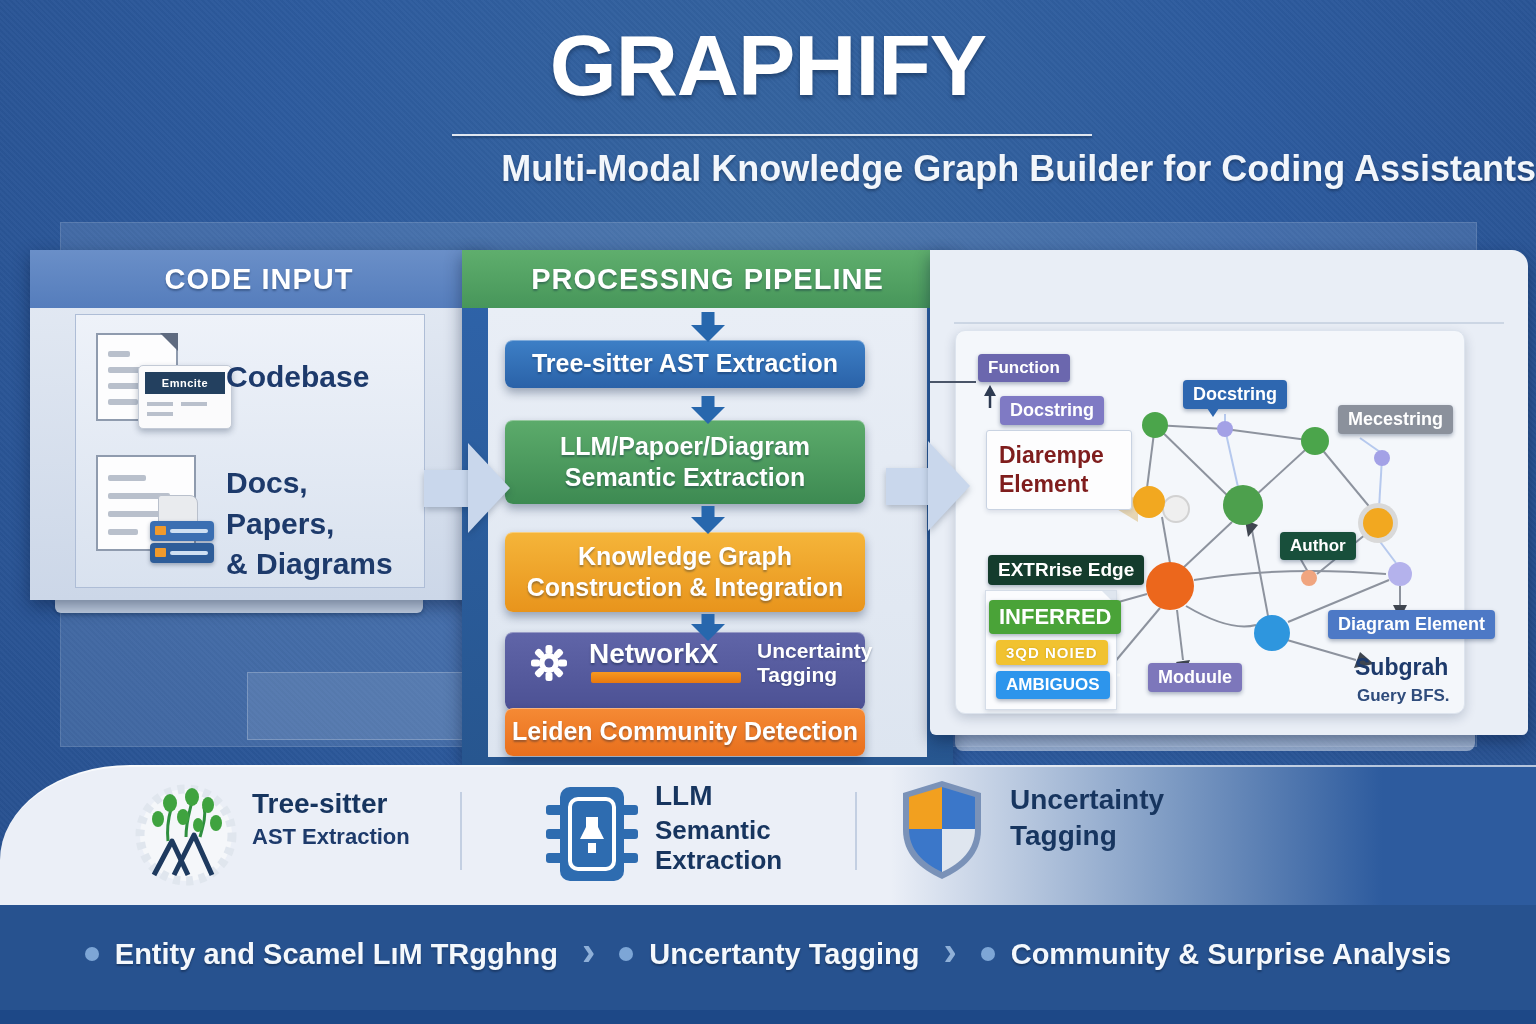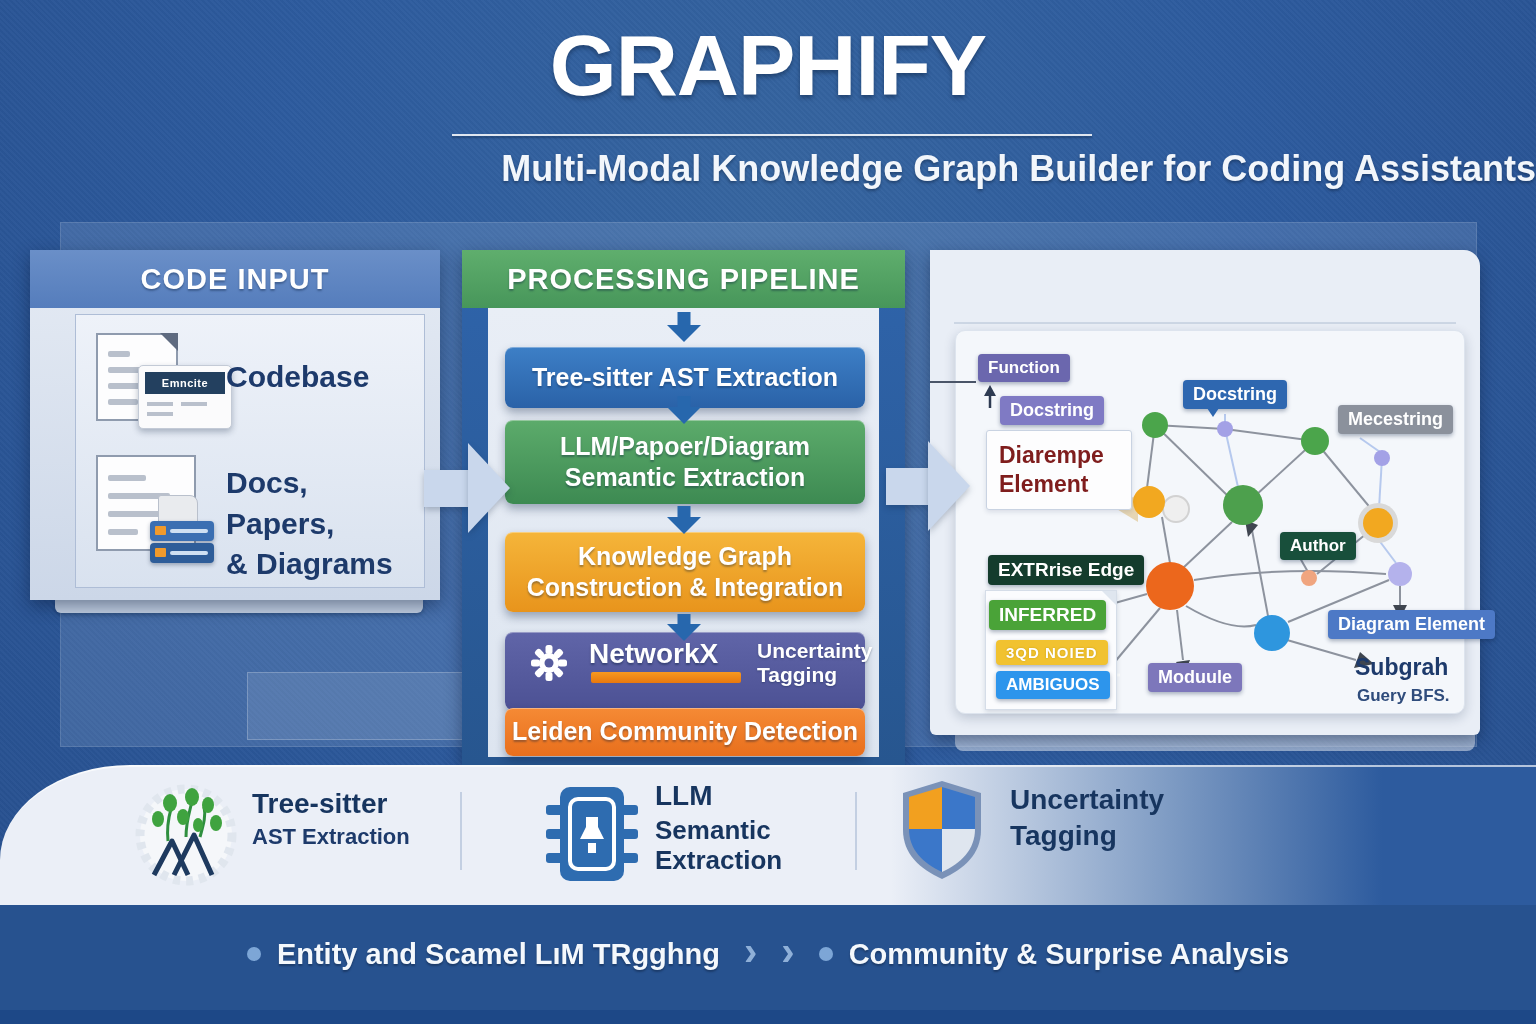--- a/index.html
+++ b/index.html
@@ -28,21 +28,21 @@
     border:1px solid rgba(255,255,255,.22);}
   .right-lip{top:735px;left:955px;width:520px;height:16px;background:rgba(235,241,249,.55);
     border-radius:0 0 8px 8px;}
   .left-lip{top:600px;left:55px;width:368px;height:13px;background:#c4d1e4;border-radius:0 0 6px 6px;
     box-shadow:0 2px 4px rgba(10,30,60,.35);}
 
   
   .panel-header{position:absolute;top:0;left:0;right:0;height:58px;display:flex;align-items:center;
     justify-content:center;color:#fff;font-weight:800;font-size:29px;letter-spacing:1px;
     text-shadow:0 2px 2px rgba(10,30,60,.35);}
-  .panel{box-shadow:0 6px 16px rgba(8,25,55,.45);}
+  .panel{box-shadow:0 6px 16px rgba(8,25,55,.45);padding-left:48px;}
 
   #input-panel{top:250px;left:30px;width:410px;height:350px;background:linear-gradient(180deg,#e5ebf4,#ccd7e8);}
   #input-panel .panel-header{background:linear-gradient(180deg,#6a8fc8,#557dbc);}
   .input-card{position:absolute;top:64px;left:45px;width:348px;height:272px;
     background:linear-gradient(180deg,#eef2f9,#d9e2ef);border:1px solid #aebdd6;}
   .input-label{color:#1d3a6b;font-weight:700;font-size:30px;line-height:1.35;}
 
   
   .doc{position:absolute;background:#fdfdfe;border:2px solid #8f9bae;}
   .doc .ln{position:absolute;left:10px;height:6px;background:#b9c0cc;border-radius:2px;}
@@ -200,21 +200,21 @@
   </div>
 
   <div class="abs panel" id="pipeline-panel">
     <div class="pipeline-body"></div>
     <div class="panel-header">PROCESSING PIPELINE</div>
 
     <div class="flow-arrow" style="top:62px;height:30px;">
       <div class="st" style="top:0;height:13px;"></div>
         <div class="hd" style="top:13px;"></div>
     </div>
-    <div class="step step-blue" style="top:97px;height:61px;">
+    <div class="step step-blue" style="top:90px;height:48px;">
       <div class="step-text">Tree-sitter AST Extraction</div>
     </div>
     <div class="flow-arrow" style="top:146px;height:26px;">
       <div class="st" style="top:0;height:11px;"></div>
         <div class="hd" style="top:11px;"></div>
     </div>
     <div class="step step-green" style="top:170px;height:84px;">
       <div class="step-text preline">LLM/Papoer/Diagram
 Semantic Extraction</div>
     </div>
@@ -331,21 +331,21 @@
   <div class="abs" id="graph-badges">
     <div class="gbadge" style="left:48px;top:44px;background:#6b67ae;">Function</div>
     <div class="gbadge" style="left:70px;top:86px;background:#7f7ac4;font-size:18px;">Docstring</div>
     <div class="element-box preline" style="left:56px;top:120px;width:120px;">Diarempe
 Element</div>
     <div class="gbadge tail" style="left:253px;top:70px;background:#2e67b0;font-size:18px;">Docstring</div>
     <div class="gbadge" style="left:408px;top:95px;background:#8b919c;font-size:18px;">Mecestring</div>
     <div class="gbadge" style="left:350px;top:222px;background:#184f3b;">Author</div>
     <div class="gbadge" style="left:58px;top:245px;background:#143c2d;font-size:19px;">EXTRrise Edge</div>
     <div class="white-card" style="left:55px;top:280px;width:130px;height:118px;"></div>
-    <div class="gbadge" style="left:59px;top:290px;background:#4aa338;font-size:19px;">INFERRED</div>
+    <div class="gbadge" style="left:59px;top:290px;background:#4aa338;font-size:22px;">INFERRED</div>
     <div class="gbadge" style="left:66px;top:330px;background:#f1c230;font-size:15px;letter-spacing:1px;text-shadow:0 0 2px #c79d12;">3QD NOIED</div>
     <div class="gbadge" style="left:66px;top:361px;background:#2d95ec;font-size:17px;">AMBIGUOS</div>
     <div class="gbadge" style="left:218px;top:353px;background:#7d77bb;font-size:18px;">Moduule</div>
     <div class="gbadge" style="left:398px;top:300px;background:#4d79c6;font-size:18px;">Diagram Element</div>
     <div class="kg-text" style="left:425px;top:344px;font-size:23px;">Subgrah</div>
     <div class="kg-text" style="left:427px;top:376px;font-size:17px;font-weight:600;color:#2f4c7c;">Guery BFS.</div>
   </div>
 
   <div class="abs band">
     <div class="vsep" style="left:460px;"></div>
@@ -418,20 +418,24 @@
   </div>
 
   <div class="abs stripe"></div>
   <div class="abs footer">
     <div class="footer-row">
       <div class="footer-item">
         <span class="dot"></span>
         <span>Entity and Scamel LıM TRgghng</span>
       </div>
       <span class="chev">›</span>
+      <div class="footer-item">
+        <span class="dot"></span>
+        <span>Uncertanty Tagging</span>
+      </div>
       <span class="chev">›</span>
       <div class="footer-item">
         <span class="dot"></span>
         <span>Community &amp; Surprise Analysis</span>
       </div>
     </div>
   </div>
 
 </div>
 

